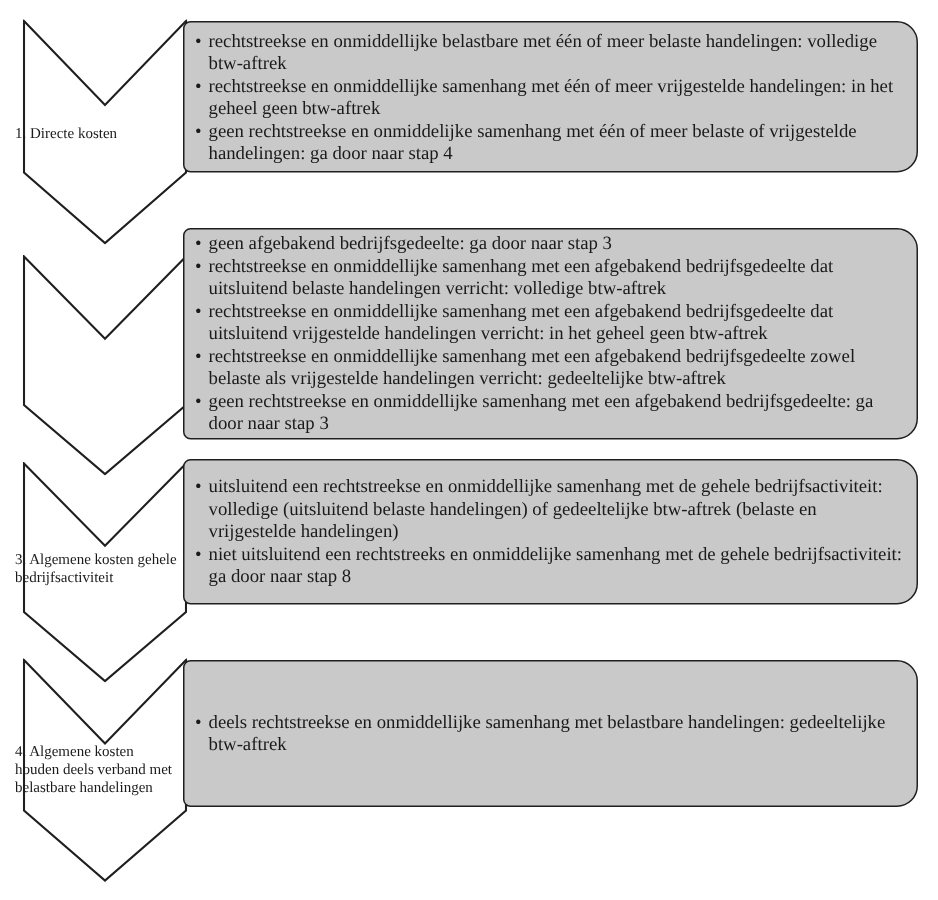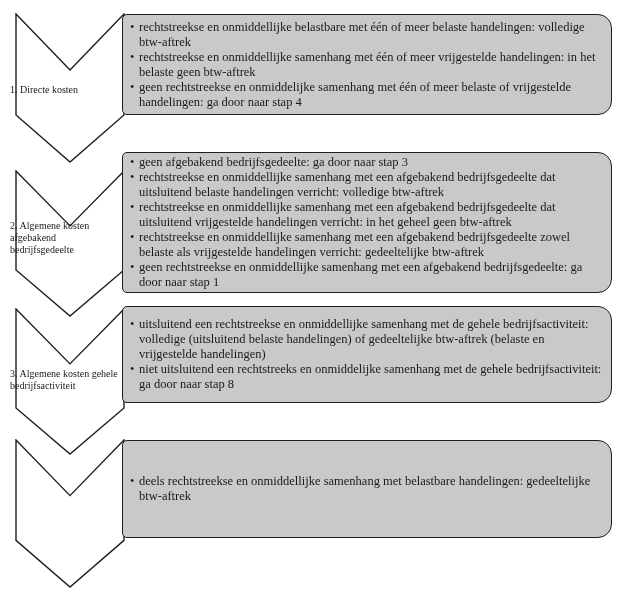--- a/index.html
+++ b/index.html
@@ -67,38 +67,38 @@
     <polygon points="1,1 55,57 109,1 109,102 55,149 1,102"></polygon>
   </svg>
 
   <svg class="chev" style="top:439px;height:149px" viewBox="0 0 110 150" preserveAspectRatio="none">
     <polygon points="1,1 55,57 109,1 109,102 55,149 1,102"></polygon>
   </svg>
 
   <div class="chev-label" style="top:84px">
     <div class="lbl-line">1. Directe kosten</div>
   </div>
-  <div class="chev-label" style="top:220px">
-    <div class="lbl-line">2. Algemene kosten</div>
-    <div class="lbl-line">afgebakend</div>
-    <div class="lbl-line">bedrijfsgedeelte</div>
-  </div>
   <div class="chev-label" style="top:368px">
     <div class="lbl-line">3. Algemene kosten gehele</div>
     <div class="lbl-line">bedrijfsactiviteit</div>
+  </div>
+  <div class="chev-label" style="top:496px">
+    <div class="lbl-line">4. Algemene kosten</div>
+    <div class="lbl-line">houden deels verband met</div>
+    <div class="lbl-line">belastbare handelingen</div>
   </div>
 
   <div class="box" style="top:14px;height:101px">
     <div class="bullet">
       <span class="dot">•</span>
       <span class="btxt">rechtstreekse en onmiddellijke belastbare met één of meer belaste handelingen: volledige btw-aftrek</span>
     </div>
     <div class="bullet">
       <span class="dot">•</span>
-      <span class="btxt">rechtstreekse en onmiddellijke samenhang met één of meer vrijgestelde handelingen: in het belaste geen btw-aftrek</span>
+      <span class="btxt">rechtstreekse en onmiddellijke samenhang met één of meer vrijgestelde handelingen: in het geheel geen btw-aftrek</span>
     </div>
     <div class="bullet">
       <span class="dot">•</span>
       <span class="btxt">geen rechtstreekse en onmiddelijke samenhang met één of meer belaste of vrijgestelde handelingen: ga door naar stap 4</span>
     </div>
   </div>
 
   <div class="box" style="top:152px;height:141px">
     <div class="bullet">
       <span class="dot">•</span>
@@ -111,21 +111,21 @@
     <div class="bullet">
       <span class="dot">•</span>
       <span class="btxt">rechtstreekse en onmiddellijke samenhang met een afgebakend bedrijfsgedeelte dat uitsluitend vrijgestelde handelingen verricht: in het geheel geen btw-aftrek</span>
     </div>
     <div class="bullet">
       <span class="dot">•</span>
       <span class="btxt">rechtstreekse en onmiddellijke samenhang met een afgebakend bedrijfsgedeelte zowel belaste als vrijgestelde handelingen verricht: gedeeltelijke btw-aftrek</span>
     </div>
     <div class="bullet">
       <span class="dot">•</span>
-      <span class="btxt">geen rechtstreekse en onmiddellijke samenhang met een afgebakend bedrijfsgedeelte: ga door naar stap 1</span>
+      <span class="btxt">geen rechtstreekse en onmiddellijke samenhang met een afgebakend bedrijfsgedeelte: ga door naar stap 3</span>
     </div>
   </div>
 
   <div class="box" style="top:306px;height:97px">
     <div class="bullet">
       <span class="dot">•</span>
       <span class="btxt">uitsluitend een rechtstreekse en onmiddellijke samenhang met de gehele bedrijfsactiviteit: volledige (uitsluitend belaste handelingen) of gedeeltelijke btw-aftrek (belaste en vrijgestelde handelingen)</span>
     </div>
     <div class="bullet">
       <span class="dot">•</span>

